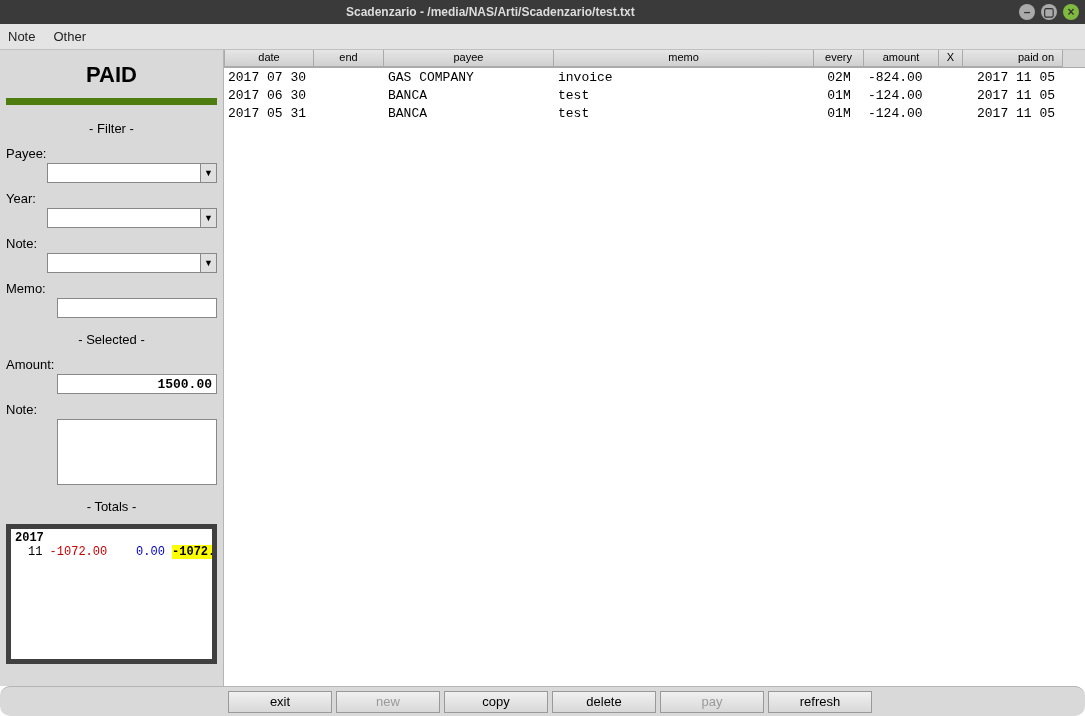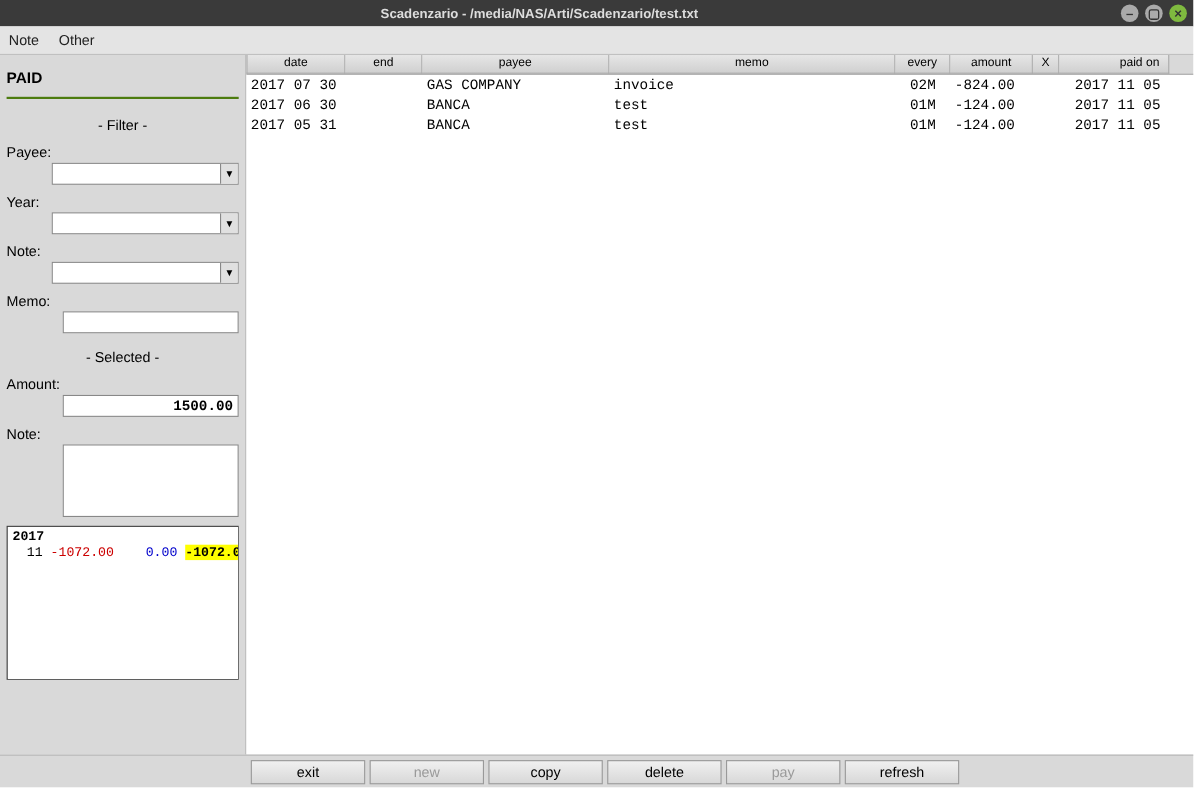--- a/index.html
+++ b/index.html
@@ -55,24 +55,25 @@
   .sidebar {
     width: 224px;
     background: #d9d9d9;
     border-right: 1px solid #b5b5b5;
     display:flex;
     flex-direction:column;
     padding: 6px;
     gap: 4px;
   }
   .paid-hdr {
-    font-size: 14px;
+    text-align:center;
+    font-size: 22px;
     font-weight: bold;
     padding: 6px 0 10px 0;
-    border-bottom: 2px solid #4d7c0f;
+    border-bottom: 7px solid #4d7c0f;
     margin-bottom: 6px;
   }
   .section-hdr {
     text-align:center;
     margin: 6px 0;
   }
   .field-row {
     display:flex;
     flex-direction:column;
     margin-bottom: 4px;
@@ -93,21 +94,21 @@
     border-left:1px solid #888;
     display:flex; align-items:center; justify-content:center;
     background:#e0e0e0;
     font-size:9px;
   }
   .tinput { width: 160px; }
   .numinput { width: 160px; text-align:right; font-family: "Courier New", monospace; font-weight:bold; padding-right:4px;}
   .notearea { width: 160px; height: 66px; resize:none; }
   .totals-box {
     background:#fff;
-    border:1px solid #404040;
+    border:5px solid #404040;
     height: 140px;
     padding: 2px 4px;
     font-family: "Courier New", monospace;
     font-size: 12px;
     overflow:auto;
   }
   .totals-box .yr { font-weight:bold; }
   .totals-row { white-space: pre; margin-left: 13px; }
   .neg { color:#c00; }
   .zero { color:#00c; }
@@ -161,20 +162,21 @@
   .c-x      { width: 24px;  text-align:center;}
   .c-paidon { width: 100px; text-align:right; padding-right:8px;}
   .bottombar {
     background:#d9d9d9;
     height:30px;
     border-top:1px solid #b5b5b5;
     display:flex;
     align-items:center;
     padding: 0 6px;
     gap: 4px;
+    border-radius: 10px;
   }
   .bottombar .left-spacer { width: 218px; }
   .btn {
     width: 104px;
     height: 22px;
     border:1px solid #999;
     background: linear-gradient(#f0f0f0,#d8d8d8);
     text-align:center;
     font-size:13px;
     cursor:default;
@@ -245,20 +247,21 @@
         <input class="numinput" value="1500.00" style="">
       </div>
     </div>
     <div class="field-row">
       <label>Note:</label>
       <div class="ctl-wrap">
         <textarea class="notearea" style=""></textarea>
       </div>
     </div>
 
+    <div class="section-hdr">- Totals -</div>
     <div class="totals-box">
       <div class="yr">2017</div>
       <div class="totals-row"><span>11</span> <span class="neg">-1072.00</span>    <span class="zero">0.00</span> <span class="hl">-1072.00</span></div>
     </div>
   </div>
 
   <div class="main">
     <div class="grid-head">
       <div class="gh c-date">date</div>
       <div class="gh c-end">end</div>

